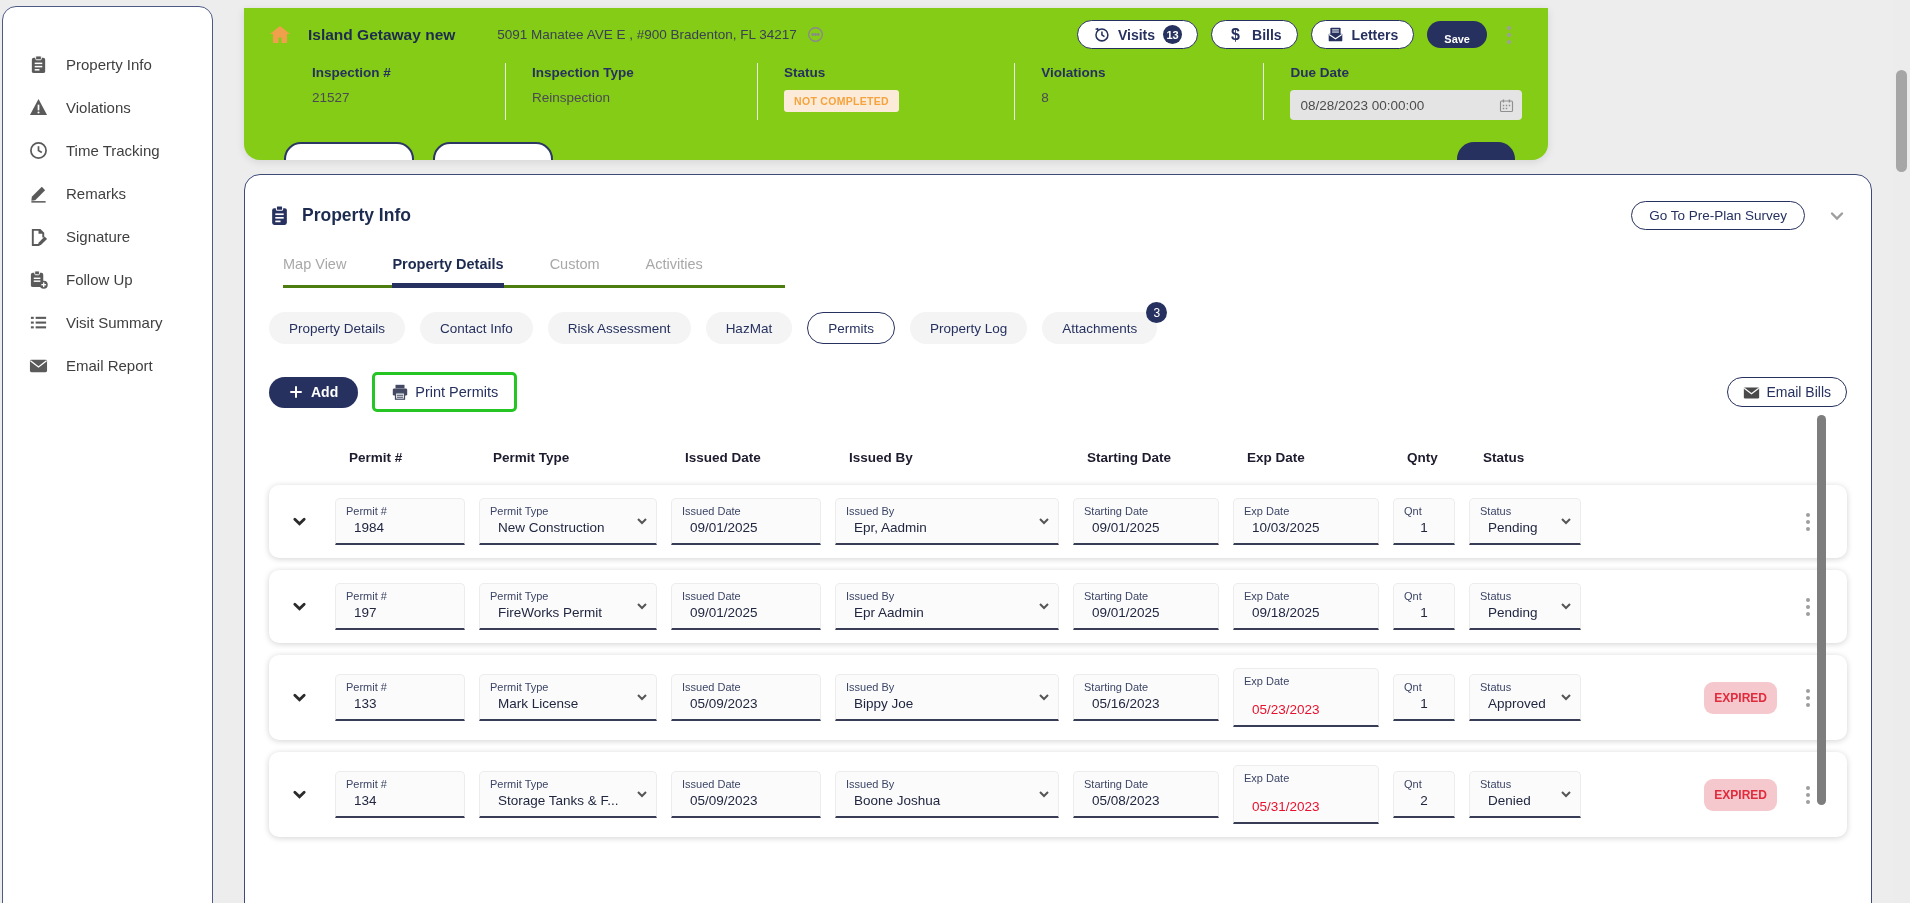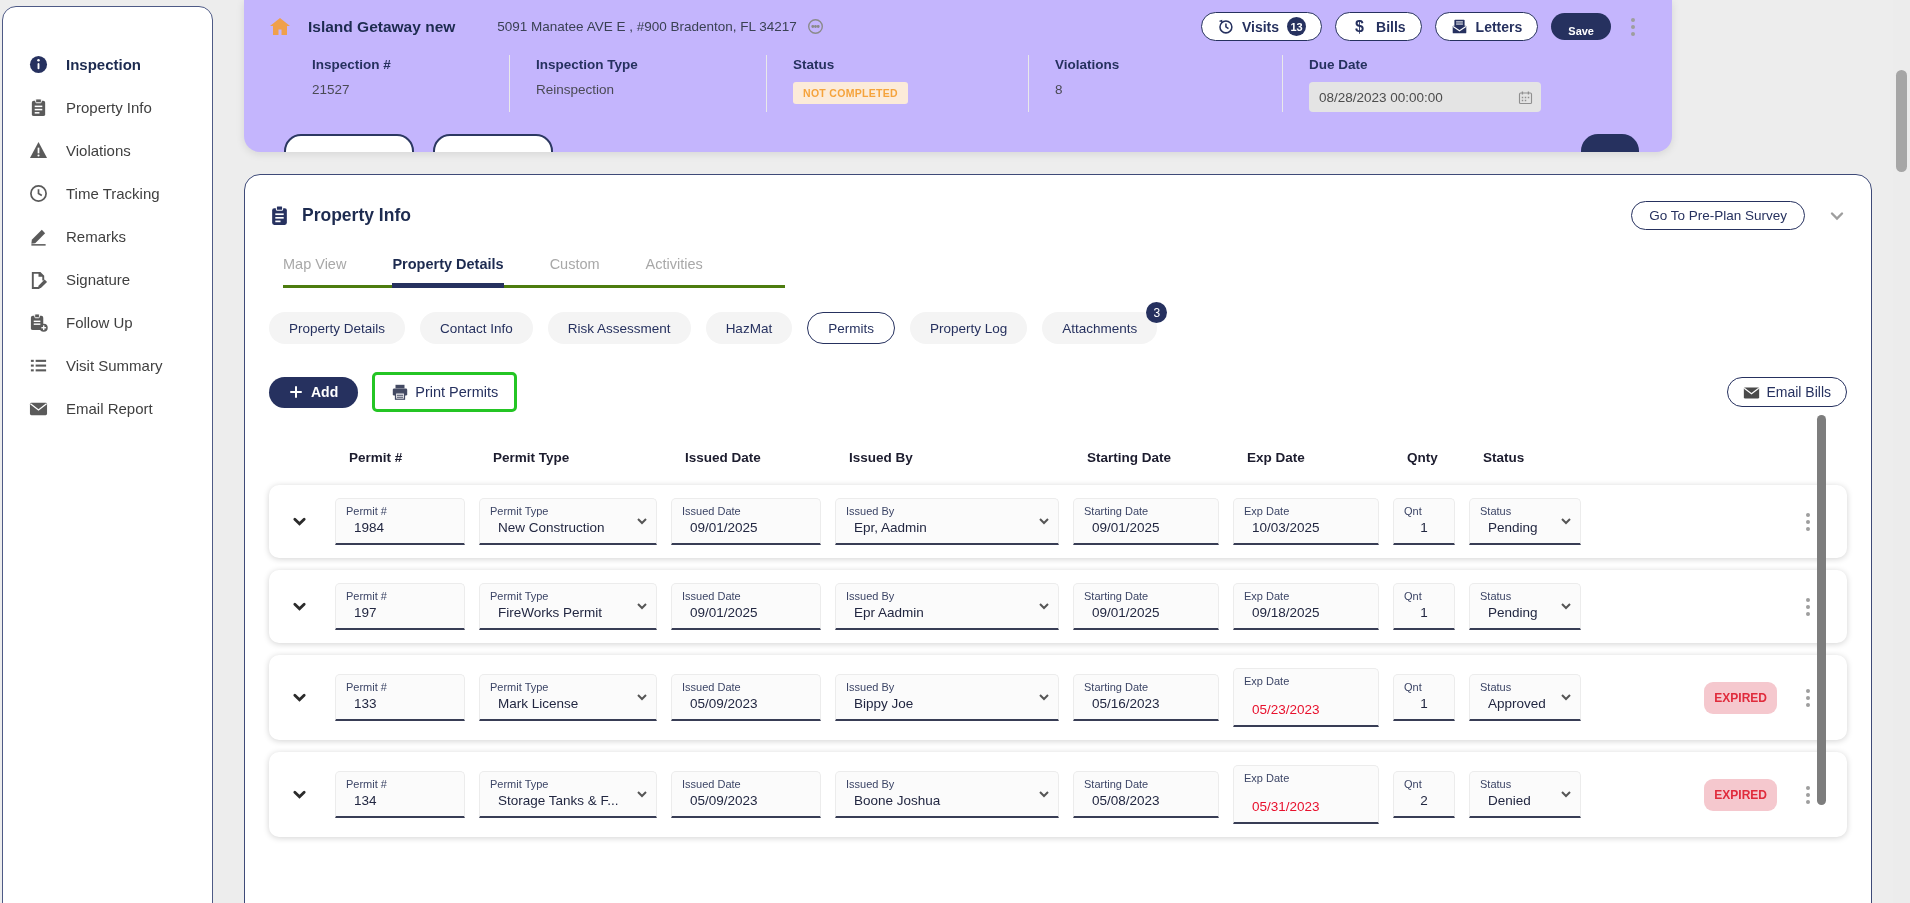--- a/index.html
+++ b/index.html
@@ -10,22 +10,22 @@
   .sidebar { position:absolute; left:2px; top:6px; width:211px; height:920px;
     background:#fff; border:1px solid #4e5a86; border-radius:14px; padding-top:36px; }
   .side-item { display:flex; align-items:center; gap:18px; height:43px; padding-left:26px;
     font-size:15px; color:#3f3f3f; cursor:pointer; }
   .side-item .sicon { width:19px; height:19px; color:#5a5a5a; flex:0 0 19px; display:flex; }
   .side-item.active { color:#1d2b50; font-weight:bold; }
   .side-item.active .sicon { color:#26315f; }
   .sicon svg { width:100%; height:100%; }
 
   
-  .header-card { position:absolute; left:244px; top:0; width:1428px; height:152px;
-    background:#c4b5fd; border-radius:0 0 16px 16px; box-shadow:0 2px 8px rgba(0,0,0,.10);
+  .header-card { position:absolute; left:244px; top:8px; width:1304px; height:152px;
+    background:#84cc16; border-radius:0 0 16px 16px; box-shadow:0 2px 8px rgba(0,0,0,.10);
     overflow:hidden; }
   .hrow { display:flex; align-items:center; padding:12px 30px 0 24px; }
   .home-ic { width:24px; height:24px; color:#f0a04b; }
   .prop-title { font-size:15.5px; font-weight:bold; color:#1d2b50; margin-left:16px; }
   .prop-addr { font-size:13.5px; color:#3a4154; margin-left:42px; }
   .addr-ic { width:17px; height:17px; color:#8a8a8a; margin-left:10px; }
   .hbtns { margin-left:auto; display:flex; align-items:center; gap:13px; }
   .pill-btn { display:flex; align-items:center; gap:8px; height:29px; padding:0 15px;
     border:1.4px solid #26315f; border-radius:15px; background:#fff; font-size:14px;
     font-weight:600; color:#26315f; cursor:pointer; }
@@ -124,30 +124,20 @@
   .inner-scroll { position:absolute; right:46px; top:241px; width:9px; height:390px;
     background:#7d7d7d; border-radius:5px; cursor:pointer; }
   .page-track { position:absolute; right:0; top:0; width:17px; height:903px; background:#ececec; }
   .page-thumb { position:absolute; right:3px; top:70px; width:11px; height:102px;
     background:#a6a6a6; border-radius:6px; cursor:pointer; }
 </style>
 </head>
 <body>
 
 <nav class="sidebar">
-  <div class="side-item active">
-    <span class="sicon">
-      <svg viewBox="0 0 20 20">
-          <circle cx="10" cy="10" r="9" fill="currentColor"></circle>
-          <rect x="9" y="8.5" width="2" height="6.5" rx="1" fill="#fff"></rect>
-          <circle cx="10" cy="5.5" r="1.3" fill="#fff"></circle>
-        </svg>
-    </span>
-    <span>Inspection</span>
-  </div>
   <div class="side-item">
     <span class="sicon">
       <svg viewBox="0 0 20 20" fill="currentColor">
           <rect x="3" y="3" width="14" height="16" rx="2"></rect>
           <rect x="7" y="1" width="6" height="4" rx="1" fill="currentColor" stroke="#fff"></rect>
           <rect x="6" y="8" width="8" height="1.6" fill="#fff"></rect>
           <rect x="6" y="11.4" width="8" height="1.6" fill="#fff"></rect>
           <rect x="6" y="14.8" width="5" height="1.6" fill="#fff"></rect>
         </svg>
     </span>

